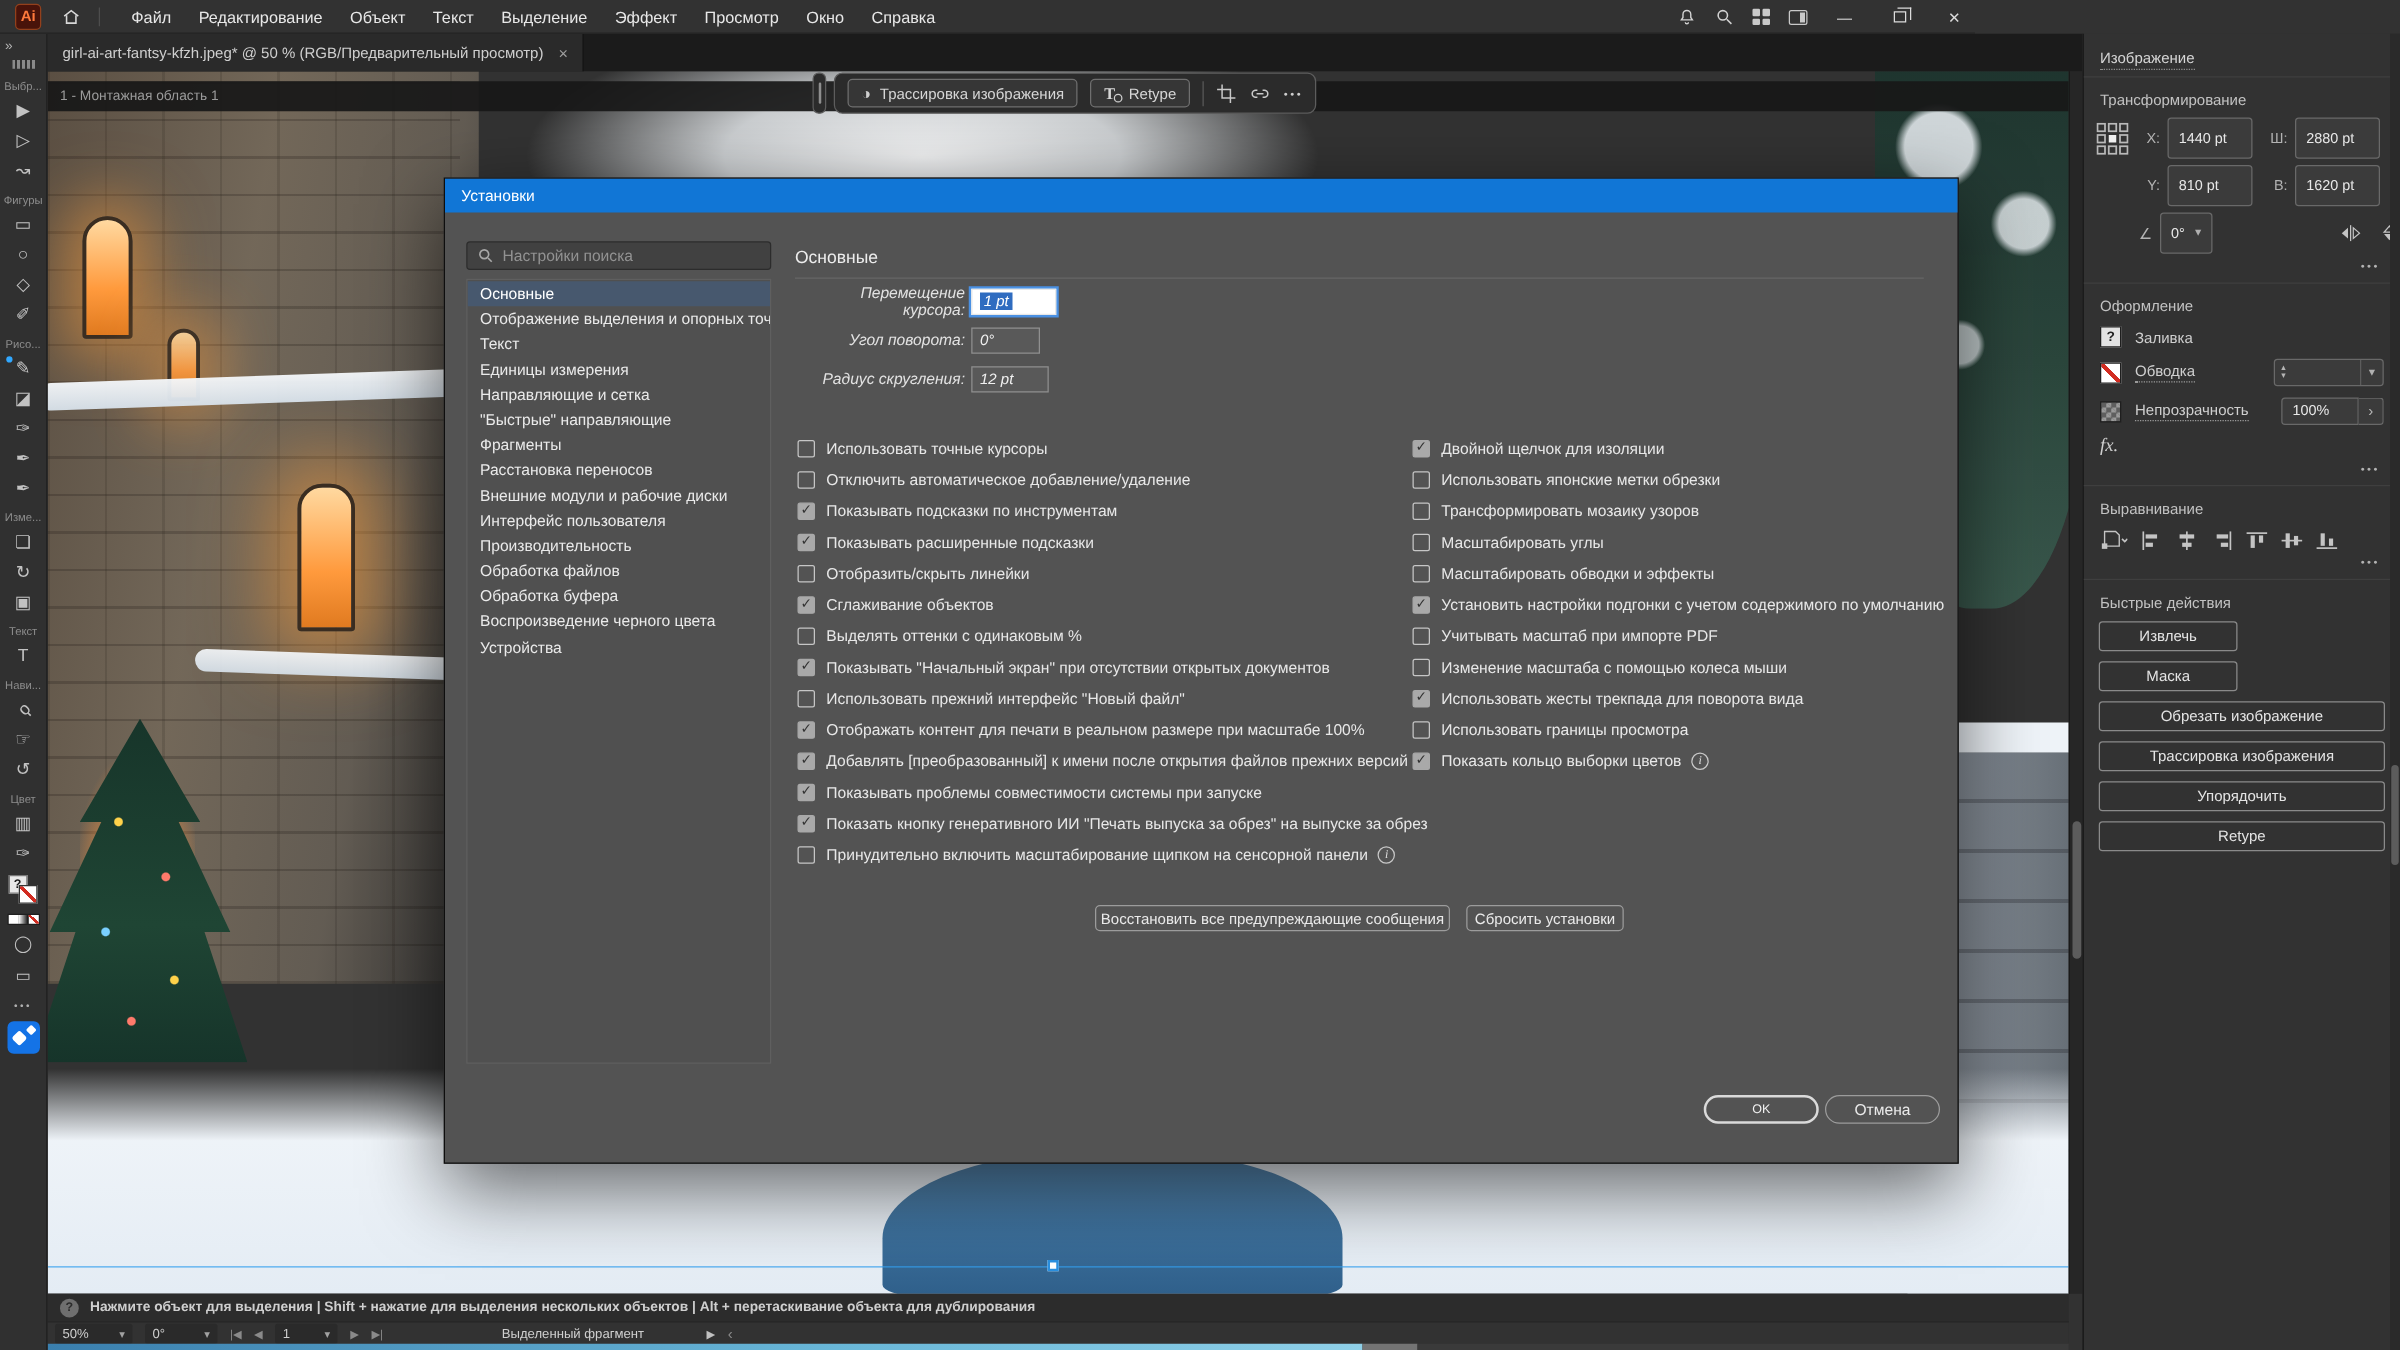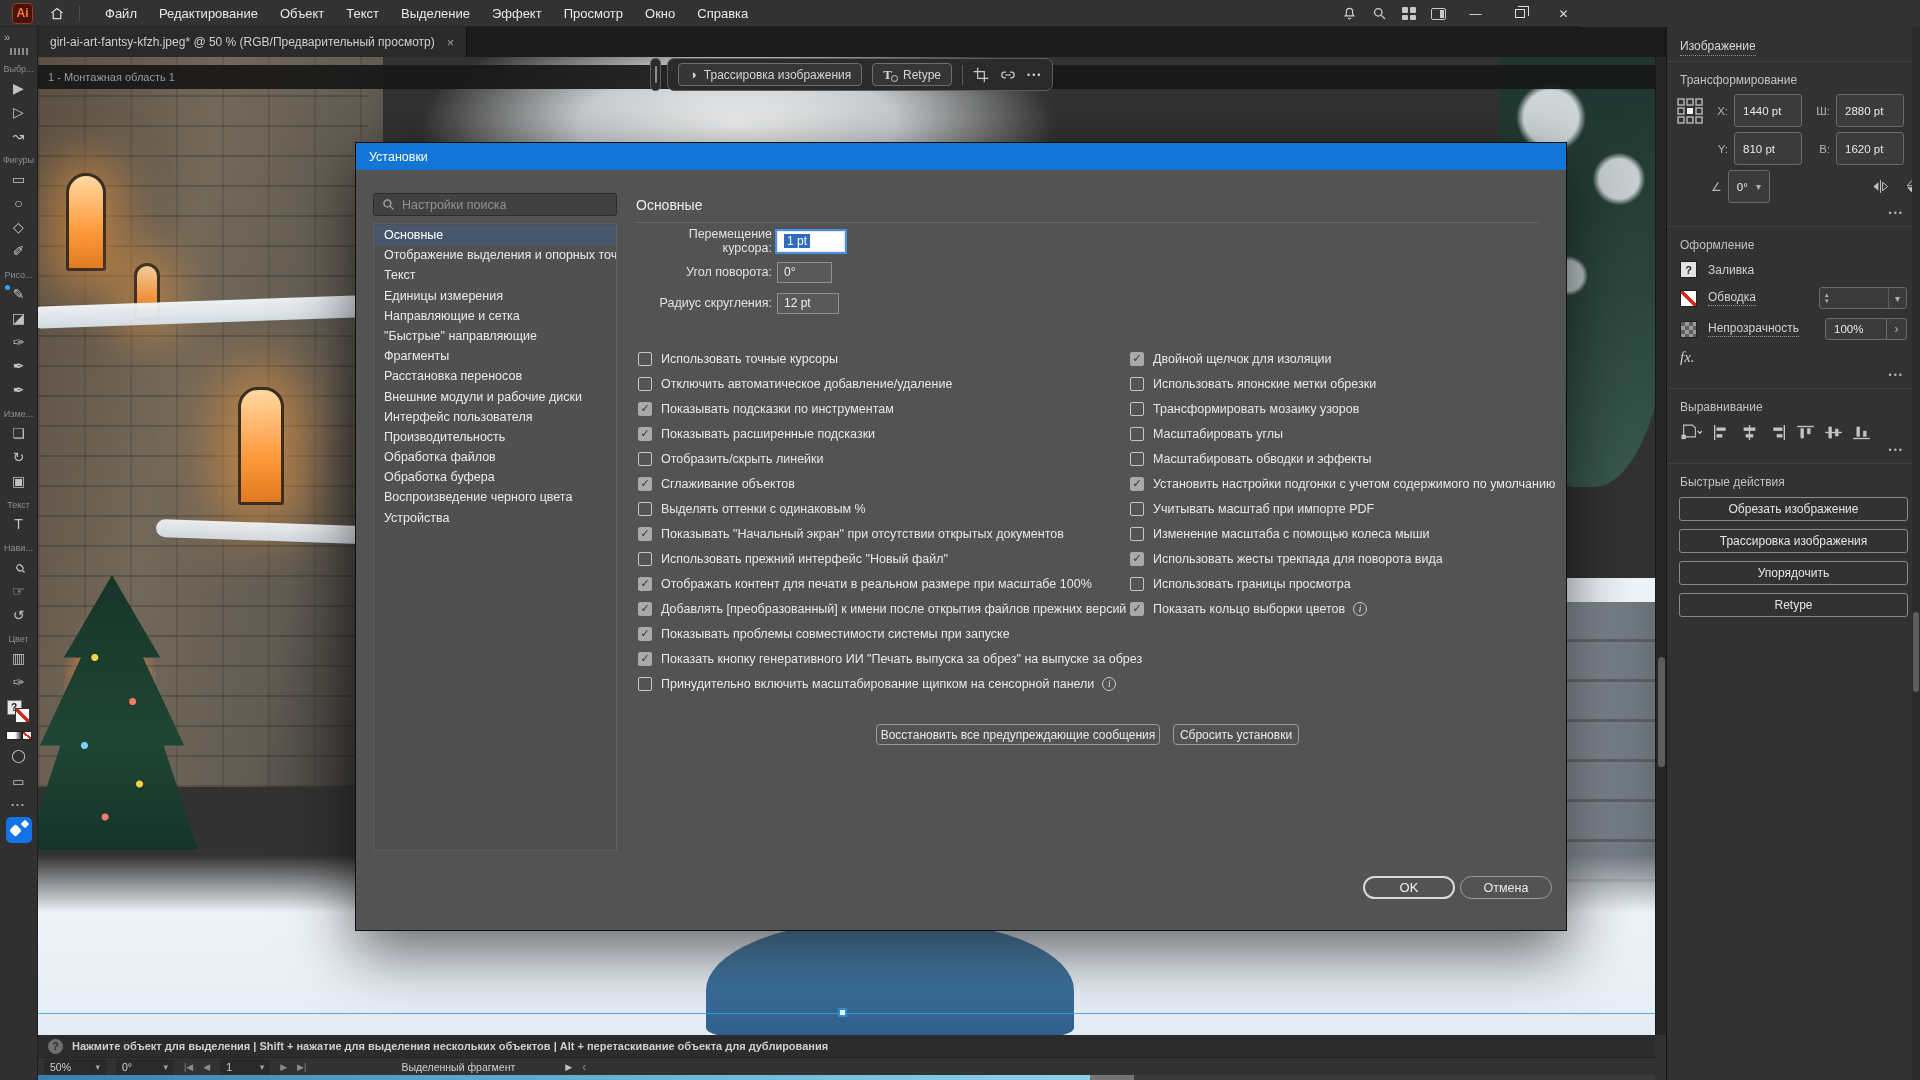--- a/index.html
+++ b/index.html
@@ -145,40 +145,40 @@
 
 
 .dialog{position:absolute;left:355px;top:142px;width:1212px;height:789px;background:#535353;border:1px solid #0e0e0e;box-shadow:0 20px 60px rgba(0,0,0,.6);z-index:50;font-size:12.5px;color:#e4e4e4;}
 .dtitle{height:27px;background:#1176d6;color:#fff;display:flex;align-items:center;padding-left:13px;font-size:12.5px;}
 .dsearch{position:absolute;left:17px;top:50px;width:244px;height:23px;background:#414141;border:1px solid #2c2c2c;border-radius:3px;display:flex;align-items:center;padding:0 8px;gap:7px;color:#929292;font-size:12.5px;}
 .dlist{position:absolute;left:17px;top:80px;width:244px;bottom:79px;background:#505050;border:1px solid #5f5f5f;padding-top:1px;overflow:hidden;}
 .sideitem{height:20.2px;line-height:20.2px;padding-left:10px;font-size:12.5px;color:#eaeaea;white-space:nowrap;overflow:hidden;}
 .sideitem.sel{background:#47586e;color:#fff;}
 .dhead{position:absolute;left:280px;top:54px;font-size:14px;color:#ededed;}
 .dhr{position:absolute;left:280px;top:79px;right:27px;border-top:1px solid #676767;}
-.frow{position:absolute;display:flex;align-items:center;height:22px;}
+.frow{position:absolute;display:flex;align-items:center;height:22px;font-style:italic;}
 .frow .flb{width:136px;text-align:right;margin-right:5px;color:#e2e2e2;}
 .dinput{height:21px;background:#595959;border:1px solid #8f8f8f;color:#f0f0f0;display:flex;align-items:center;padding:0 6px;font-size:12px;}
 .dinput.focused{background:#fff;border:1px solid #e8e8e8;box-shadow:0 0 0 2px #4a90e2;color:#000;}
 .dinput .selx{background:#2f6cc0;color:#fff;padding:0 3px;}
 .cbcol{position:absolute;top:203px;}
 .cbcol.left{left:282px;}
 .cbcol.right{left:774px;}
 .cbrow{display:flex;align-items:center;height:25px;white-space:nowrap;}
 .cbox{width:14px;height:14px;border:1px solid #c6c6c6;border-radius:2px;margin-right:9px;display:flex;align-items:center;justify-content:center;flex:none;}
 .cbox.checked{background:#a9a9a9;border-color:#a9a9a9;}
 .tick{font-size:11px;font-weight:bold;color:#333;display:none;line-height:1;}
 .checked .tick{display:block;}
 .cblabel{font-size:12.5px;color:#e8e8e8;}
 .infoi{width:14px;height:14px;border:1px solid #c9c9c9;border-radius:50%;font-size:9.5px;display:none;align-items:center;justify-content:center;margin-left:8px;color:#e0e0e0;font-family:"Liberation Serif",serif;font-style:italic;flex:none;}
 .infoi.show{display:inline-flex;}
 .dbtn{position:absolute;height:21px;border:1px solid #9c9c9c;border-radius:4px;color:#eaeaea;font-size:12px;display:flex;align-items:center;justify-content:center;background:transparent;white-space:nowrap;}
 .dbtn.warn{left:520px;top:581px;width:284px;}
 .dbtn.reset{left:817px;top:581px;width:126px;}
-.okbtn{position:absolute;left:1007px;top:733px;width:92px;height:23px;border:2px solid #dadada;border-radius:12px;display:flex;align-items:center;justify-content:center;font-size:13px;color:#f2f2f2;}
+.okbtn{position:absolute;left:1007px;top:733px;width:92px;height:23px;border:2px solid #dadada;border-radius:12px;display:flex;align-items:center;justify-content:center;font-size:10px;color:#f2f2f2;}
 .cancelbtn{position:absolute;left:1104px;top:733px;width:92px;height:23px;border:1px solid #9c9c9c;border-radius:12px;display:flex;align-items:center;justify-content:center;font-size:12.5px;color:#eaeaea;}
 svg{display:block;}
 </style>
 </head>
 <body>
 
 <div class="app">
 
   <div class="menubar">
     <div class="ai-logo">Ai</div>
@@ -594,20 +594,25 @@
             <rect x="4" y="2" width="4" height="12"></rect>
             <rect x="12" y="7" width="4" height="7"></rect>
           </svg>
         </span>
     </div>
     <div class="pdots">•••</div>
     <div class="pdiv"></div>
     <div class="psec">Быстрые действия</div>
     <div class="qgrid">
 
+    <div class="qbtn half">Извлечь</div>
+        <div class="qbtn half">Маска</div>
+      </div>
+    <div class="qgrid">
+
     <div class="qbtn full">Обрезать изображение</div>
         <div class="qbtn full">Трассировка изображения</div>
         <div class="qbtn full">Упорядочить</div>
         <div class="qbtn full">Retype</div>
       </div>
     <div class="prail">
         <div class="handle"></div>
       </div>
   </div>
 

